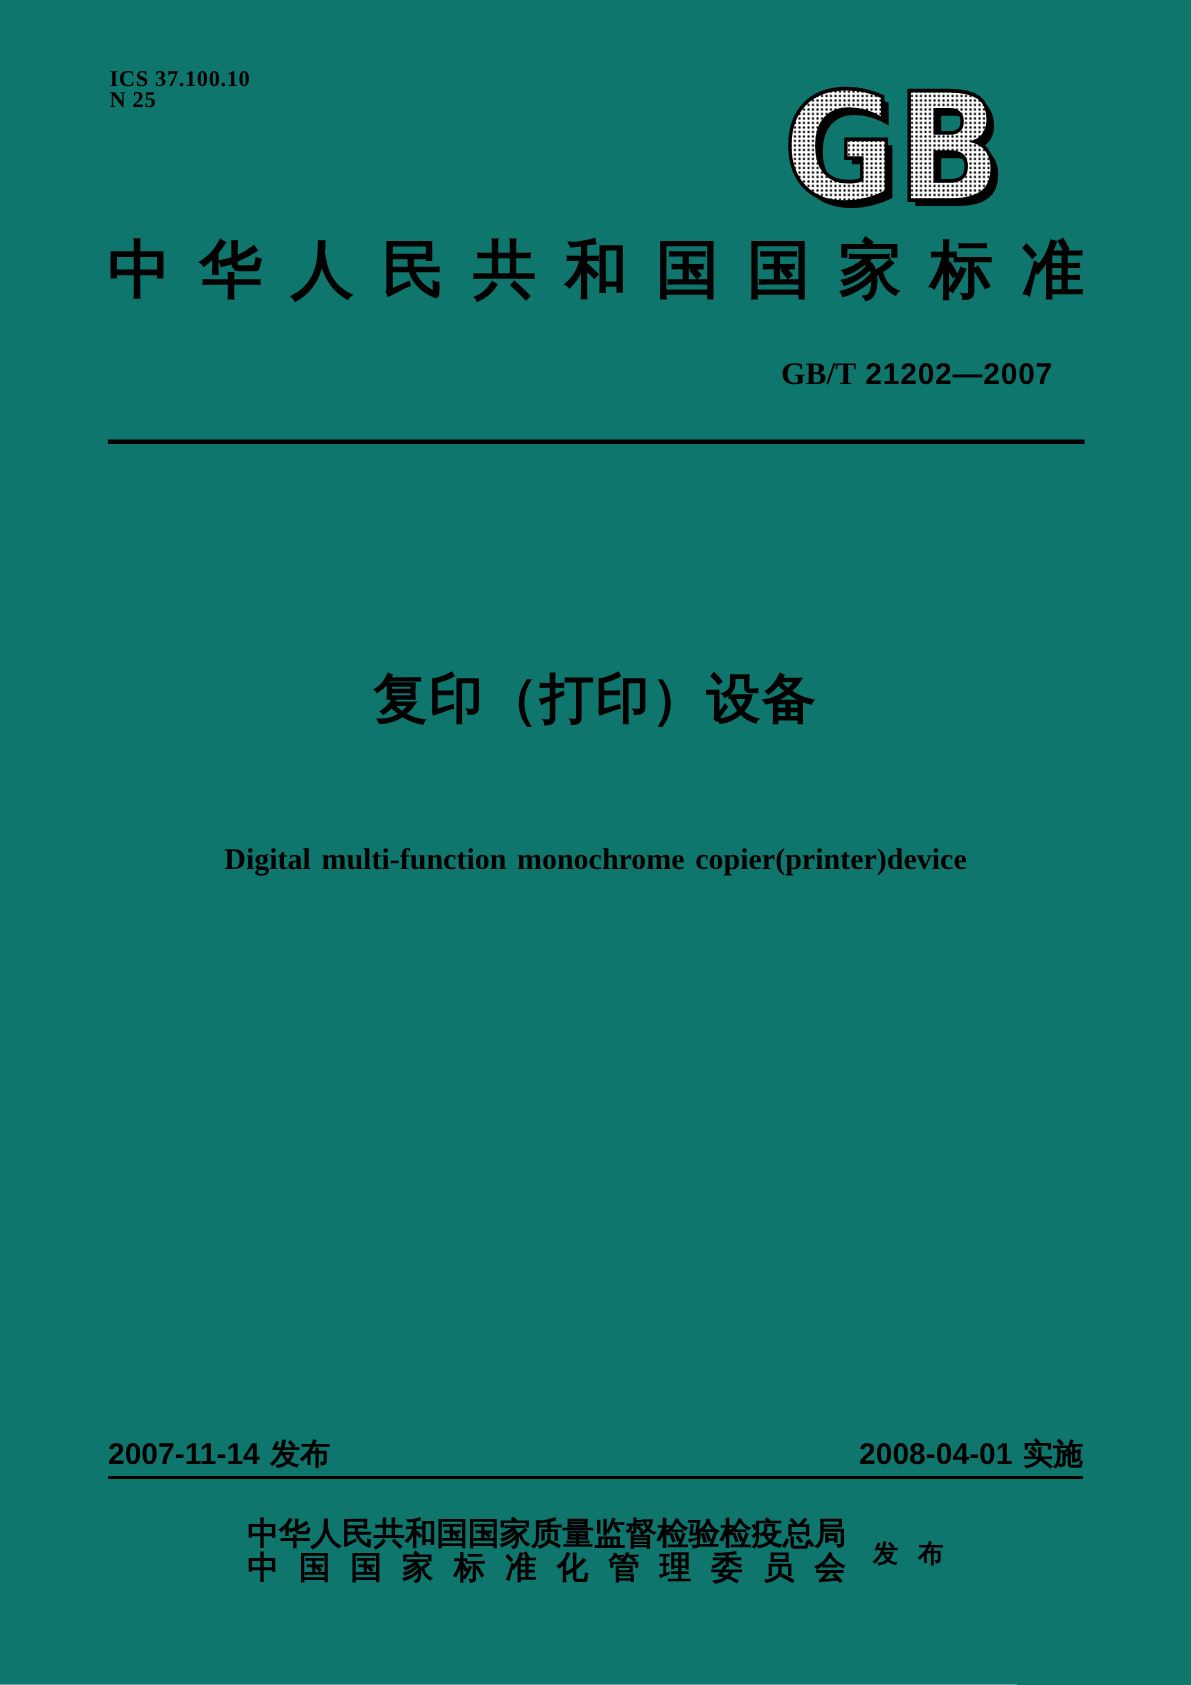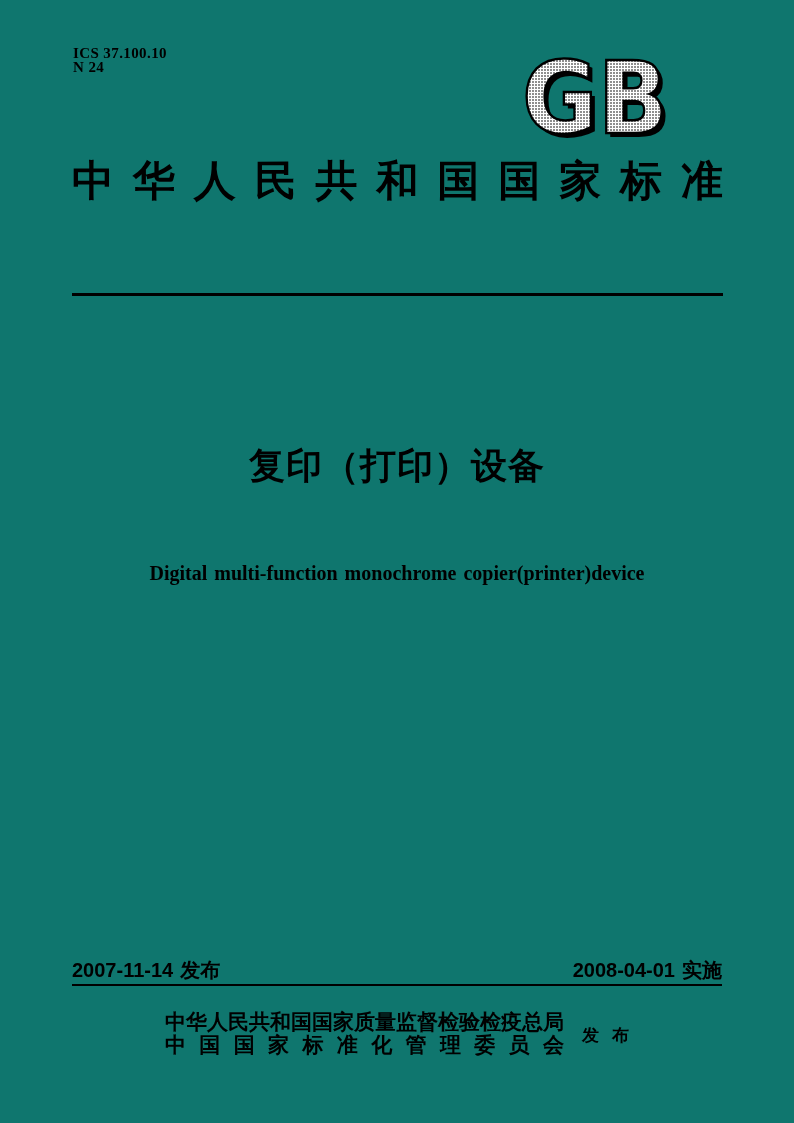--- a/index.html
+++ b/index.html
@@ -164,21 +164,21 @@
     justify-content: space-between;
   }
 </style>
 </head>
 <body>
 
 <div class="page">
 
   <div class="ics-block">
     <div>ICS 37.100.10</div>
-    <div>N 24</div>
+    <div>N 25</div>
   </div>
 
   <svg class="gb-logo" viewBox="0 0 152 82" xmlns="http://www.w3.org/2000/svg" aria-hidden="true">
     <defs>
       <pattern id="halftone" width="3" height="3" patternUnits="userSpaceOnUse">
         <rect width="3" height="3" fill="#ffffff"></rect>
         <circle cx="1" cy="1" r="0.8" fill="#000000"></circle>
       </pattern>
     </defs>
     <text x="6" y="80" font-family="'DejaVu Sans', sans-serif" font-weight="bold" font-size="100" textLength="146" lengthAdjust="spacingAndGlyphs" fill="#000000">GB</text>
@@ -192,20 +192,23 @@
       <span>民</span>
       <span>共</span>
       <span>和</span>
       <span>国</span>
       <span>国</span>
       <span>家</span>
       <span>标</span>
       <span>准</span>
     </div>
 
+  <div class="std-num">
+    <span class="prefix">GB/T</span><span class="number">21202—2007</span>
+  </div>
 
   <div class="rule-top"></div>
 
   <div class="title-cn">
     <div>复印（打印）设备</div>
   </div>
 
   <div class="title-en">Digital multi-function monochrome copier(printer)device</div>
 
   <div class="date-row">

